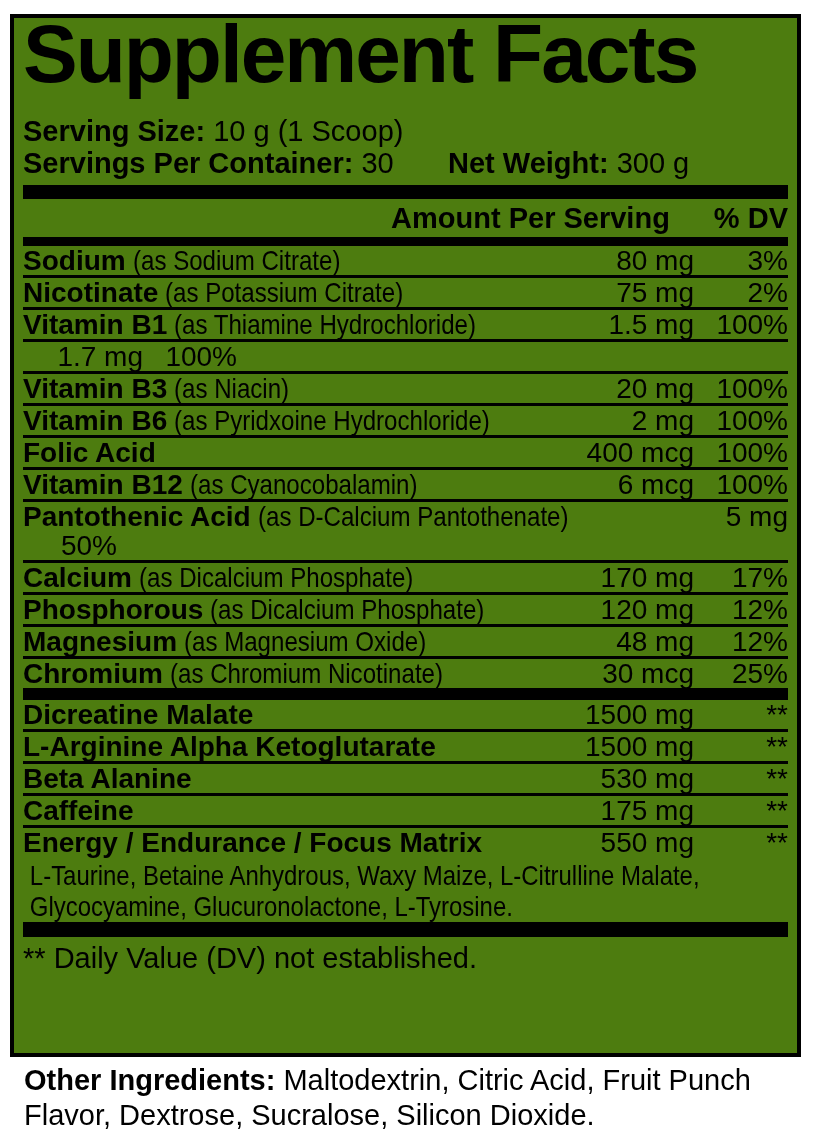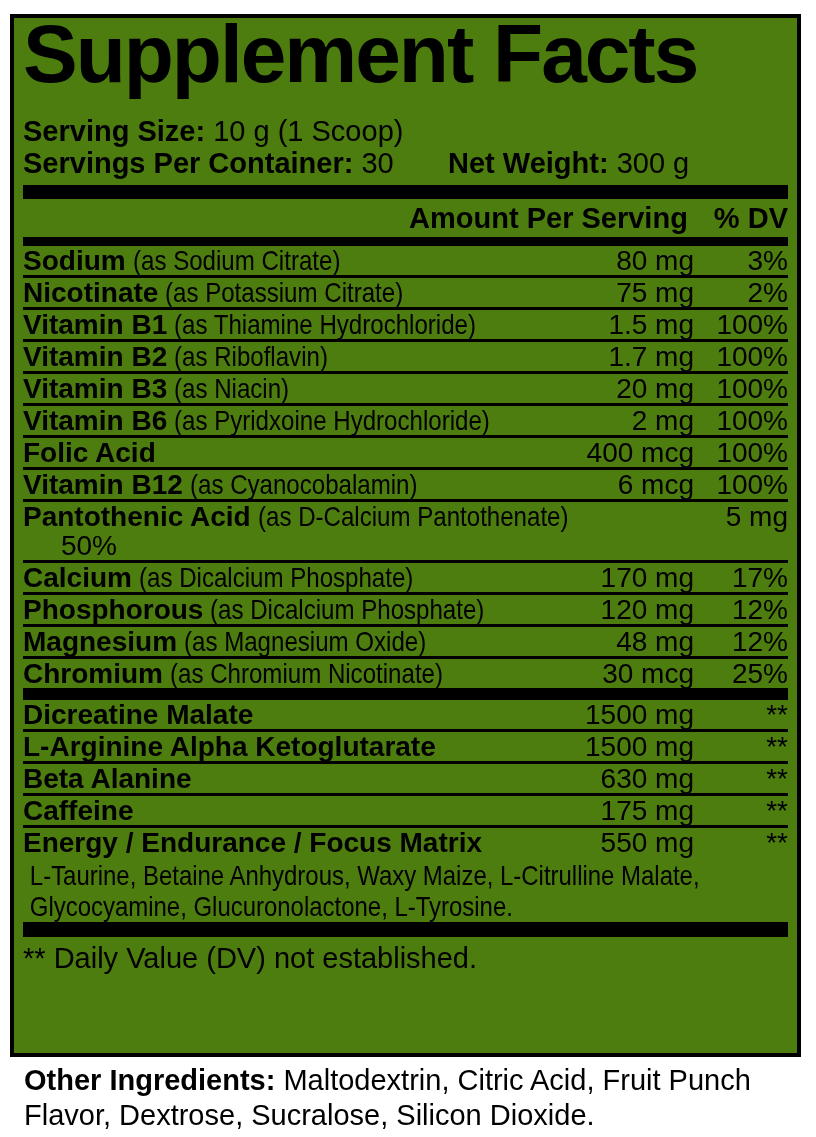--- a/index.html
+++ b/index.html
@@ -47,21 +47,21 @@
   .bar-bottom { height: 15px; }
   .col-header {
     display: flex;
     justify-content: flex-end;
     align-items: flex-start;
     font-weight: bold;
     font-size: 29px;
     line-height: 32px;
     padding: 3px 0 3px;
   }
-  .col-header .dv-head { margin-left: 26px; }
+  .col-header .dv-head { margin-left: 44px; }
   .row {
     display: flex;
     flex-wrap: wrap;
     align-items: center;
     border-top: 3px solid #000;
     padding: 0 0;
     font-size: 28px;
     line-height: 29px;
   }
   #nutrient-rows .row:first-child,
@@ -143,21 +143,20 @@
     <span class="cell-dv">2%</span>
   </div>
 
   <div class="row">
     <span class="cell-name"><span class="nm">Vitamin B1</span><span class="detail">(as Thiamine Hydrochloride)</span></span>
     <span class="cell-amt">1.5 mg</span>
     <span class="cell-dv">100%</span>
   </div>
 
   <div class="row">
-    <span class="cell-name"><span class="nm">Vitamin B2</span><span class="detail">(as Riboflavin)</span></span>
     <span class="cell-amt">1.7 mg</span>
     <span class="cell-dv">100%</span>
   </div>
 
   <div class="row">
     <span class="cell-name"><span class="nm">Vitamin B3</span><span class="detail">(as Niacin)</span></span>
     <span class="cell-amt">20 mg</span>
     <span class="cell-dv">100%</span>
   </div>
 
@@ -220,21 +219,21 @@
   </div>
 
   <div class="row">
     <span class="cell-name"><span class="nm">L-Arginine Alpha Ketoglutarate</span></span>
     <span class="cell-amt">1500 mg</span>
     <span class="cell-dv">**</span>
   </div>
 
   <div class="row">
     <span class="cell-name"><span class="nm">Beta Alanine</span></span>
-    <span class="cell-amt">630 mg</span>
+    <span class="cell-amt">530 mg</span>
     <span class="cell-dv">**</span>
   </div>
 
   <div class="row">
     <span class="cell-name"><span class="nm">Caffeine</span></span>
     <span class="cell-amt">175 mg</span>
     <span class="cell-dv">**</span>
   </div>
 
   <div class="row">

